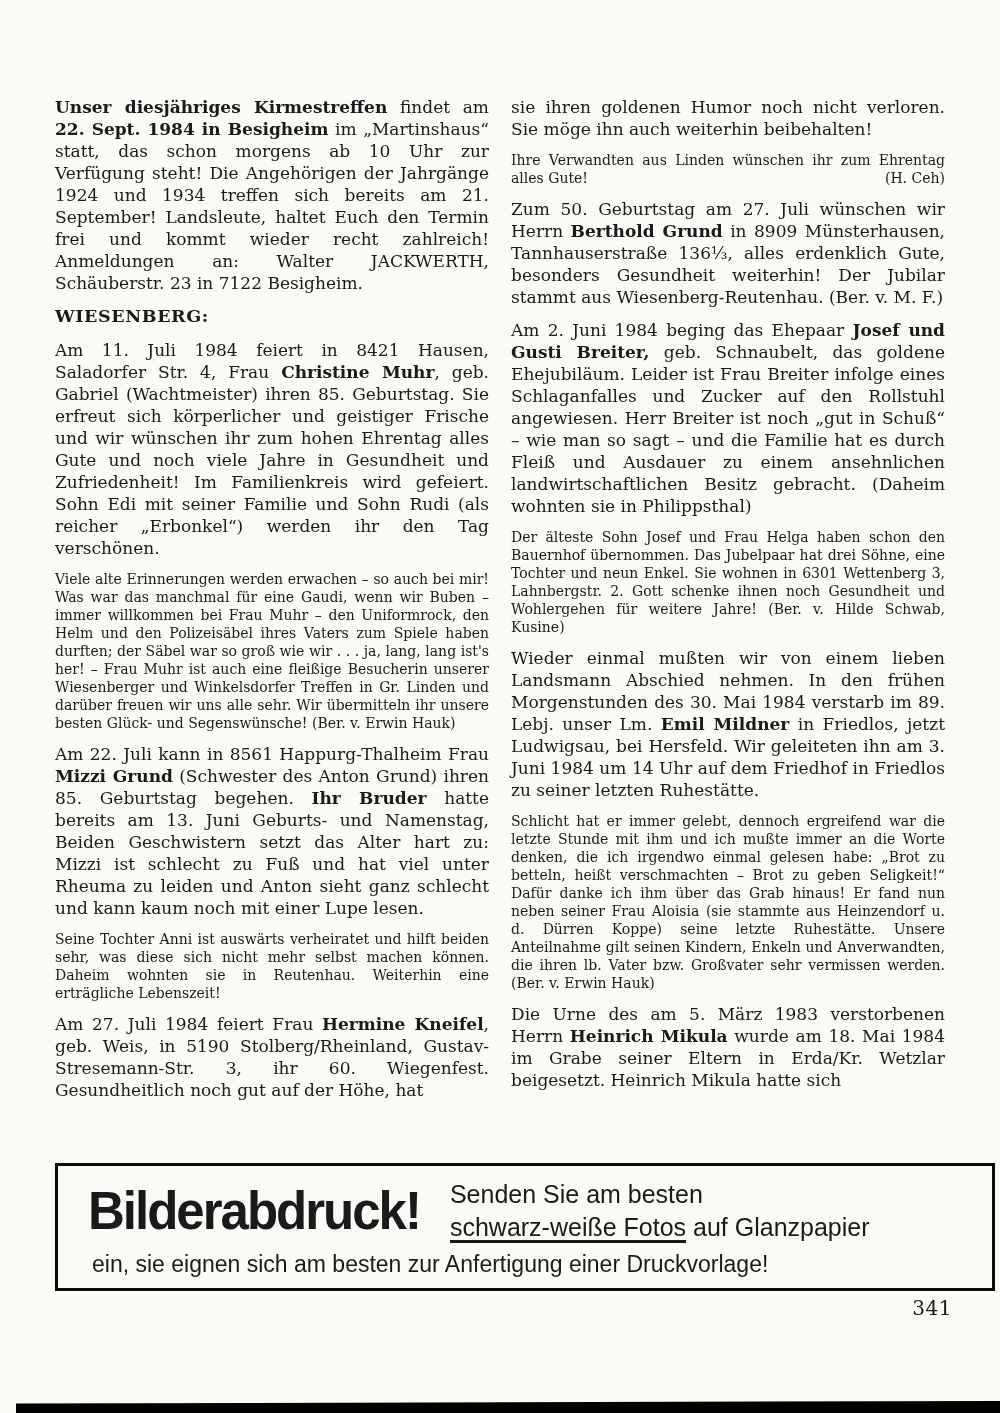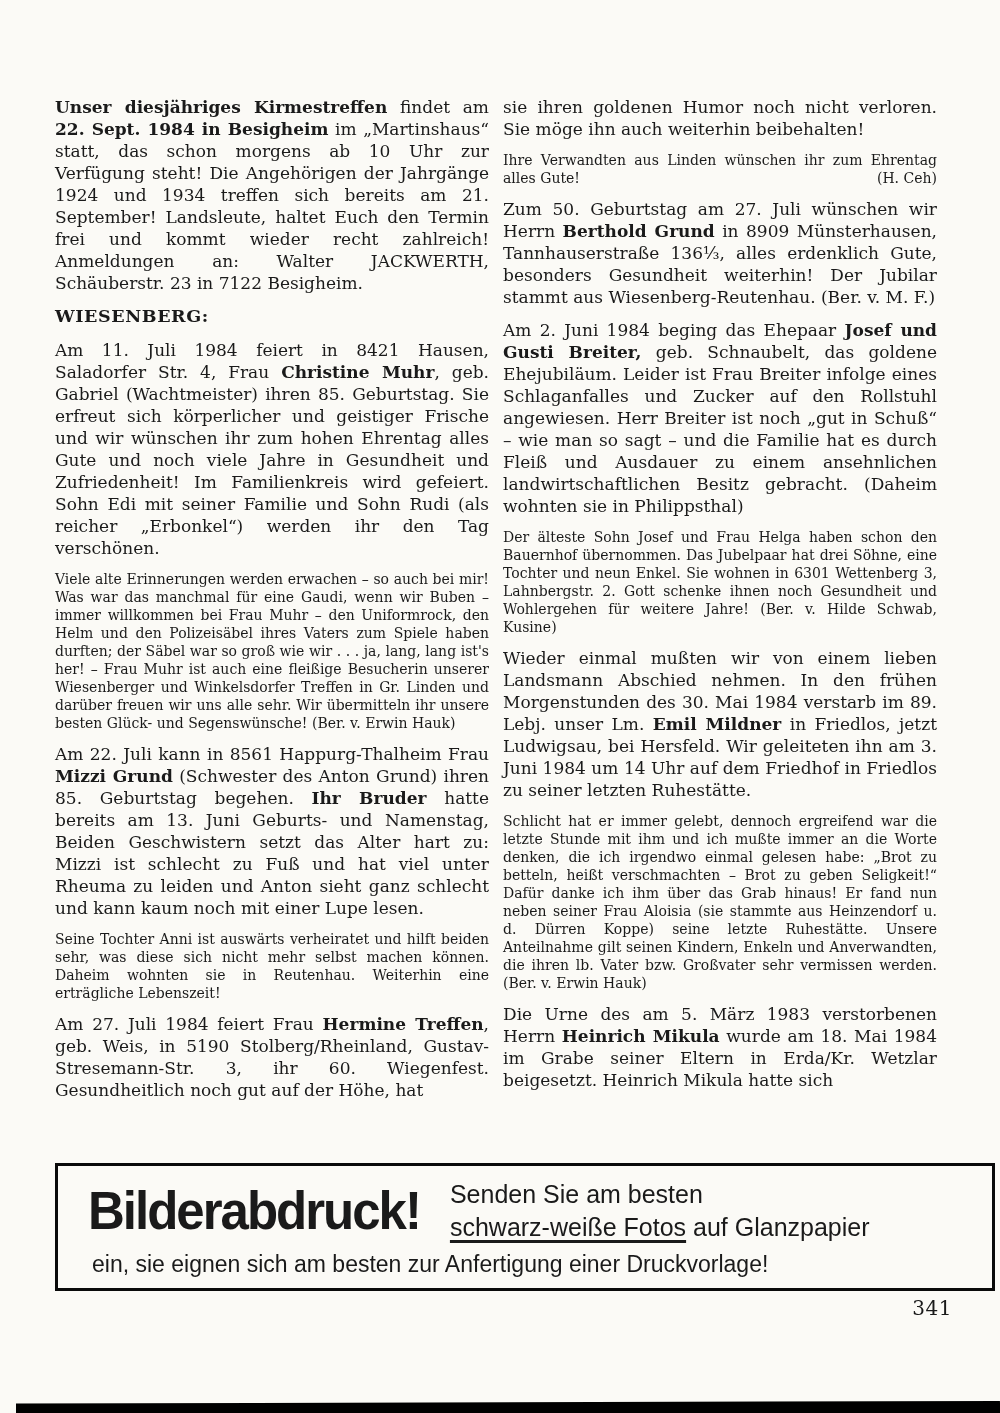--- a/index.html
+++ b/index.html
@@ -14,21 +14,21 @@
     width:1000px;height:1413px;
     margin:0 auto;
     background:var(--paper);
     color:var(--ink);
     font-family:"DejaVu Serif","Liberation Serif",serif;
     overflow:hidden;
   }
   .columns{
     position:absolute;
     top:96px;left:55px;
-    display:flex;gap:14px;
+    display:flex;gap:22px;
   }
   .column{width:434px;}
   .para{text-align:justify;margin:0 0 11px 0;}
   .para.normal{font-size:17px;line-height:22px;}
   .para.small{font-size:14px;line-height:18px;}
   .para.heading{
     font-size:17.5px;line-height:22px;font-weight:bold;
     letter-spacing:0.6px;text-align:left;margin:10px 0 12px 0;
   }
   .run.b{font-weight:bold;}
@@ -75,21 +75,21 @@
 <div class="page">
 
   <div class="columns">
     <div class="column">
         <div class="para normal"><span class="run b">Unser diesjähriges Kirmestreffen</span><span class="run"> findet am </span><span class="run b">22. Sept. 1984 in Besigheim</span><span class="run"> im „Martinshaus“ statt, das schon morgens ab 10 Uhr zur Verfügung steht! Die Angehörigen der Jahrgänge 1924 und 1934 treffen sich bereits am 21. September! Landsleute, haltet Euch den Termin frei und kommt wieder recht zahlreich! Anmeldungen an: Walter JACKWERTH, Schäuberstr. 23 in 7122 Besigheim.</span></div>
         <div class="para heading"><span class="run b">WIESENBERG:</span></div>
         <div class="para normal"><span class="run">Am 11. Juli 1984 feiert in 8421 Hausen, Saladorfer Str. 4, Frau </span><span class="run b">Christine Muhr</span><span class="run">, geb. Gabriel (Wachtmeister) ihren 85. Geburtstag. Sie erfreut sich körperlicher und geistiger Frische und wir wünschen ihr zum hohen Ehrentag alles Gute und noch viele Jahre in Gesundheit und Zufriedenheit! Im Familienkreis wird gefeiert. Sohn Edi mit seiner Familie und Sohn Rudi (als reicher „Erbonkel“) werden ihr den Tag verschönen.</span></div>
         <div class="para small"><span class="run">Viele alte Erinnerungen werden erwachen – so auch bei mir! Was war das manchmal für eine Gaudi, wenn wir Buben – immer willkommen bei Frau Muhr – den Uniformrock, den Helm und den Polizeisäbel ihres Vaters zum Spiele haben durften; der Säbel war so groß wie wir . . . ja, lang, lang ist's her! – Frau Muhr ist auch eine fleißige Besucherin unserer Wiesenberger und Winkelsdorfer Treffen in Gr. Linden und darüber freuen wir uns alle sehr. Wir übermitteln ihr unsere besten Glück- und Segenswünsche! (Ber. v. Erwin Hauk)</span></div>
         <div class="para normal"><span class="run">Am 22. Juli kann in 8561 Happurg-Thalheim Frau </span><span class="run b">Mizzi Grund</span><span class="run"> (Schwester des Anton Grund) ihren 85. Geburtstag begehen. </span><span class="run b">Ihr Bruder</span><span class="run"> hatte bereits am 13. Juni Geburts- und Namenstag, Beiden Geschwistern setzt das Alter hart zu: Mizzi ist schlecht zu Fuß und hat viel unter Rheuma zu leiden und Anton sieht ganz schlecht und kann kaum noch mit einer Lupe lesen.</span></div>
         <div class="para small"><span class="run">Seine Tochter Anni ist auswärts verheiratet und hilft beiden sehr, was diese sich nicht mehr selbst machen können. Daheim wohnten sie in Reutenhau. Weiterhin eine erträgliche Lebenszeit!</span></div>
-        <div class="para normal"><span class="run">Am 27. Juli 1984 feiert Frau </span><span class="run b">Hermine Treffen</span><span class="run">, geb. Weis, in 5190 Stolberg/Rheinland, Gustav-Stresemann-Str. 3, ihr 60. Wiegenfest. Gesundheitlich noch gut auf der Höhe, hat</span></div>
+        <div class="para normal"><span class="run">Am 27. Juli 1984 feiert Frau </span><span class="run b">Hermine Kneifel</span><span class="run">, geb. Weis, in 5190 Stolberg/Rheinland, Gustav-Stresemann-Str. 3, ihr 60. Wiegenfest. Gesundheitlich noch gut auf der Höhe, hat</span></div>
       </div>
     <div class="column">
         <div class="para normal"><span class="run">sie ihren goldenen Humor noch nicht verloren. Sie möge ihn auch weiterhin beibehalten!</span></div>
         <div class="para small"><span class="run">Ihre Verwandten aus Linden wünschen ihr zum Ehrentag alles Gute!</span><span class="attribution">(H. Ceh)</span></div>
         <div class="para normal"><span class="run">Zum 50. Geburtstag am 27. Juli wünschen wir Herrn </span><span class="run b">Berthold Grund</span><span class="run"> in 8909 Münsterhausen, Tannhauserstraße 136⅓, alles erdenklich Gute, besonders Gesundheit weiterhin! Der Jubilar stammt aus Wiesenberg-Reutenhau. (Ber. v. M. F.)</span></div>
         <div class="para normal"><span class="run">Am 2. Juni 1984 beging das Ehepaar </span><span class="run b">Josef und Gusti Breiter,</span><span class="run"> geb. Schnaubelt, das goldene Ehejubiläum. Leider ist Frau Breiter infolge eines Schlaganfalles und Zucker auf den Rollstuhl angewiesen. Herr Breiter ist noch „gut in Schuß“ – wie man so sagt – und die Familie hat es durch Fleiß und Ausdauer zu einem ansehnlichen landwirtschaftlichen Besitz gebracht. (Daheim wohnten sie in Philippsthal)</span></div>
         <div class="para small"><span class="run">Der älteste Sohn Josef und Frau Helga haben schon den Bauernhof übernommen. Das Jubelpaar hat drei Söhne, eine Tochter und neun Enkel. Sie wohnen in 6301 Wettenberg 3, Lahnbergstr. 2. Gott schenke ihnen noch Gesundheit und Wohlergehen für weitere Jahre! (Ber. v. Hilde Schwab, Kusine)</span></div>
         <div class="para normal"><span class="run">Wieder einmal mußten wir von einem lieben Landsmann Abschied nehmen. In den frühen Morgenstunden des 30. Mai 1984 verstarb im 89. Lebj. unser Lm. </span><span class="run b">Emil Mildner</span><span class="run"> in Friedlos, jetzt Ludwigsau, bei Hersfeld. Wir geleiteten ihn am 3. Juni 1984 um 14 Uhr auf dem Friedhof in Friedlos zu seiner letzten Ruhestätte.</span></div>
         <div class="para small"><span class="run">Schlicht hat er immer gelebt, dennoch ergreifend war die letzte Stunde mit ihm und ich mußte immer an die Worte denken, die ich irgendwo einmal gelesen habe: „Brot zu betteln, heißt verschmachten – Brot zu geben Seligkeit!“ Dafür danke ich ihm über das Grab hinaus! Er fand nun neben seiner Frau Aloisia (sie stammte aus Heinzendorf u. d. Dürren Koppe) seine letzte Ruhestätte. Unsere Anteilnahme gilt seinen Kindern, Enkeln und Anverwandten, die ihren lb. Vater bzw. Großvater sehr vermissen werden. (Ber. v. Erwin Hauk)</span></div>
         <div class="para normal"><span class="run">Die Urne des am 5. März 1983 verstorbenen Herrn </span><span class="run b">Heinrich Mikula</span><span class="run"> wurde am 18. Mai 1984 im Grabe seiner Eltern in Erda/Kr. Wetzlar beigesetzt. Heinrich Mikula hatte sich</span></div>

